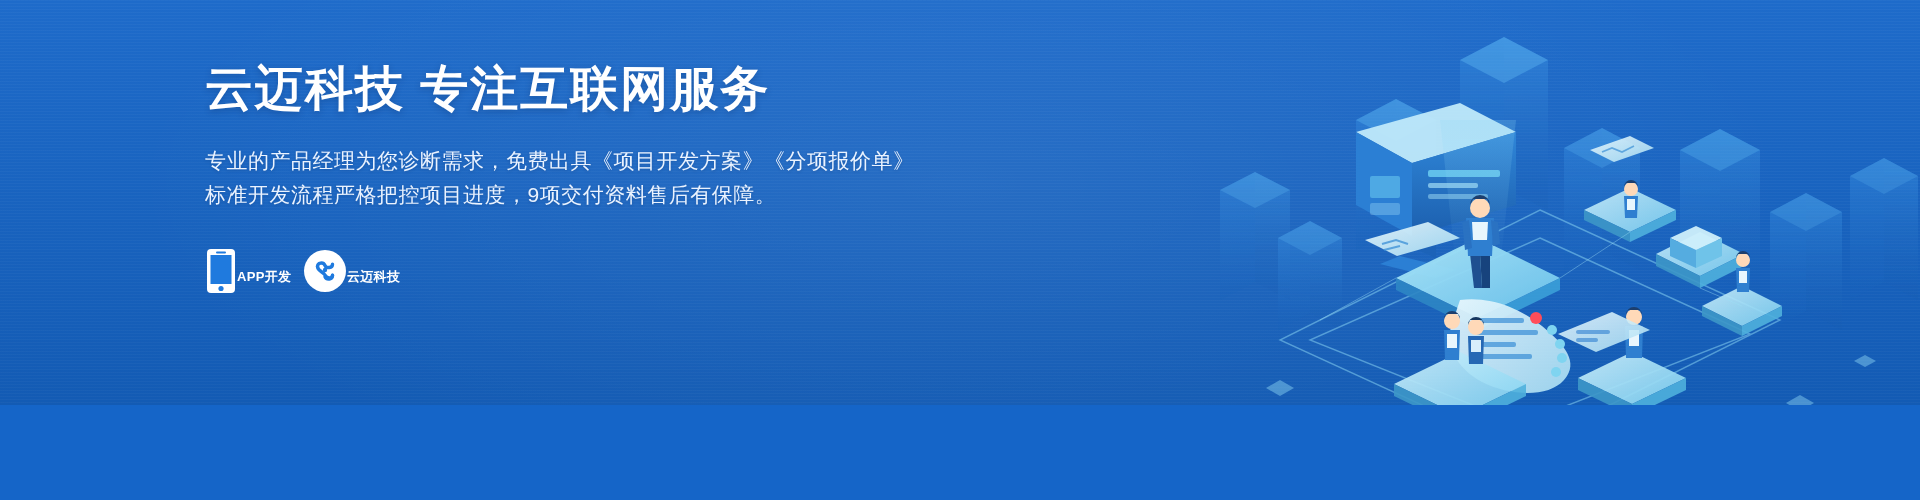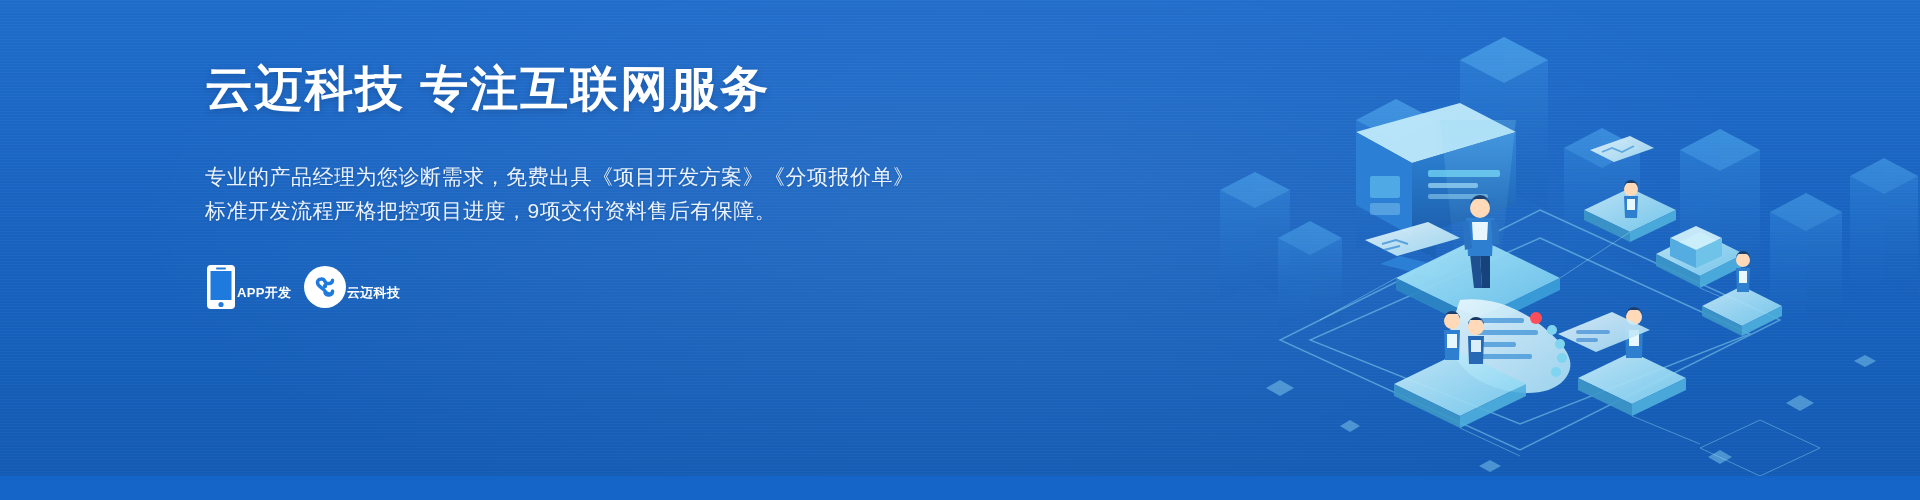--- a/index.html
+++ b/index.html
@@ -4,21 +4,21 @@
 <style>
   * { margin:0; padding:0; box-sizing:border-box; }
   html, body { width:1920px; height:500px; overflow:hidden; }
   body {
     font-family:"Liberation Sans","DejaVu Sans",sans-serif;
     background:#1565c8;
   }
 
   .banner {
     position:relative;
-    width:1920px; height:476px;
+    width:1920px; height:405px;
     overflow:hidden;
     background:
       radial-gradient(ellipse 900px 620px at 78% 52%, rgba(60,150,235,0.55) 0%, rgba(40,120,215,0.18) 45%, rgba(0,0,0,0) 72%),
       radial-gradient(ellipse 1100px 700px at 22% 40%, rgba(58,135,225,0.40) 0%, rgba(30,105,200,0.10) 55%, rgba(0,0,0,0) 78%),
       linear-gradient(118deg, #1a6fd4 0%, #1c72d6 18%, #1f7ade 38%, #1b6ccd 58%, #17５fbe 72%, #1457ae 88%, #12509f 100%);
     padding-left: 16px;
   }
   
   .scanlines {
     position:absolute; inset:0;
@@ -38,21 +38,21 @@
   .headline {
     font-size:48px;
     font-weight:bold;
     color:#ffffff;
     letter-spacing:2px;
     line-height:1.2;
     white-space:nowrap;
     text-shadow:0 2px 6px rgba(0,30,80,0.25);
   }
 
-  .subtitle { margin-top:42px; }
+  .subtitle { margin-top:26px; }
   .subtitle-line {
     font-size:21px;
     color:#eaf3ff;
     line-height:1.62;
     letter-spacing:0.5px;
     white-space:nowrap;
     text-shadow:0 1px 3px rgba(0,30,80,0.22);
   }
 
   

